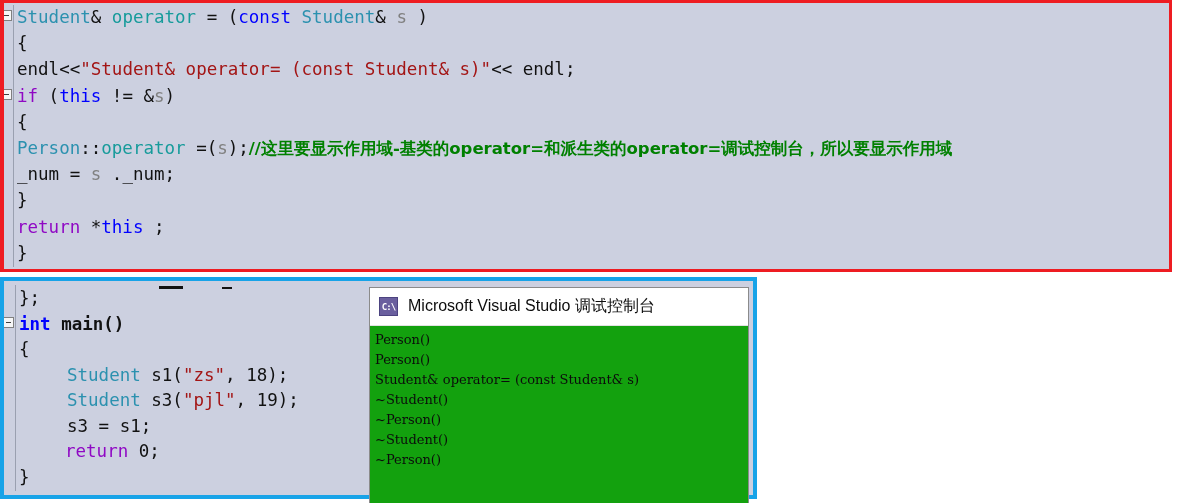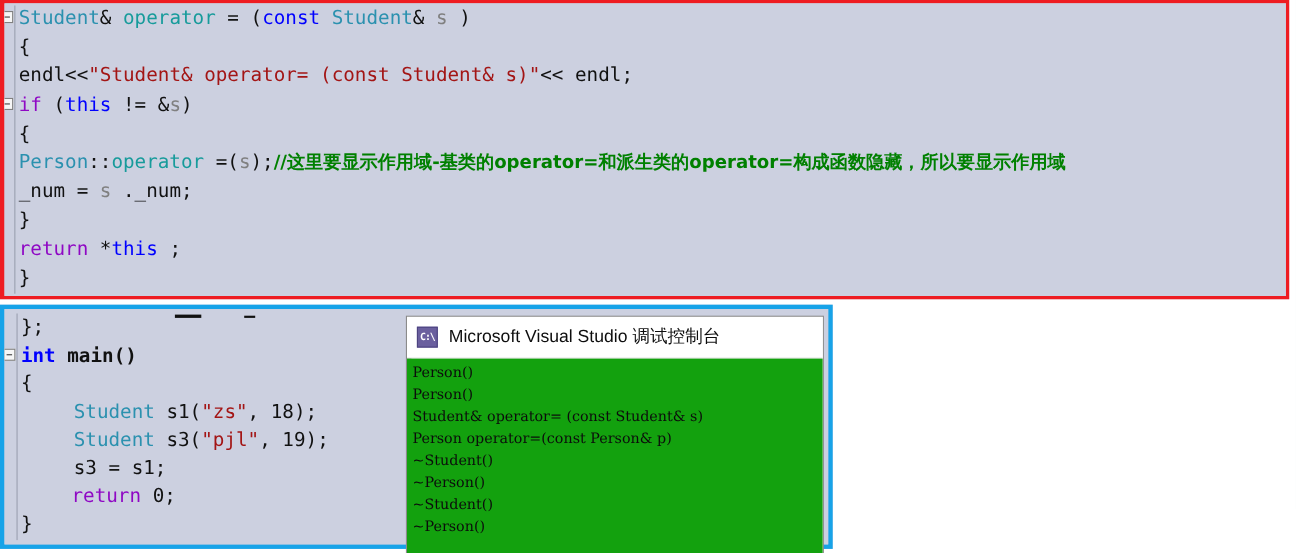--- a/index.html
+++ b/index.html
@@ -179,21 +179,21 @@
   <div class="code-area">
     <div class="guide-line" style="left:9px; top:2px; height:262px;"></div>
     <div id="top-lines">
         <div class="fold-box" style="left: -3px; top: 7px;"></div>
         <div class="code-line" style="left: 13px; top: 1px;"><span class="t-type">Student</span><span class="t-plain">&amp; </span><span class="t-func">operator</span><span class="t-plain"> = (</span><span class="t-kw">const</span><span class="t-plain"> </span><span class="t-type">Student</span><span class="t-plain">&amp; </span><span class="t-var">s</span><span class="t-plain"> )</span></div>
         <div class="code-line" style="left: 13px; top: 27.2px;"><span class="t-plain">{</span></div>
         <div class="code-line" style="left: 13px; top: 53.4px;"><span class="t-plain">endl</span><span class="t-plain">&lt;&lt;</span><span class="t-str">"Student&amp; operator= (const Student&amp; s)"</span><span class="t-plain">&lt;&lt; </span><span class="t-plain">endl</span><span class="t-plain">;</span></div>
         <div class="fold-box" style="left: -3px; top: 85.6px;"></div>
         <div class="code-line" style="left: 13px; top: 79.6px;"><span class="t-kw2">if</span><span class="t-plain"> (</span><span class="t-kw">this</span><span class="t-plain"> != &amp;</span><span class="t-var">s</span><span class="t-plain">)</span></div>
         <div class="code-line" style="left: 13px; top: 105.8px;"><span class="t-plain">{</span></div>
-        <div class="code-line" style="left: 13px; top: 132px;"><span class="t-type">Person</span><span class="t-plain">::</span><span class="t-func">operator</span><span class="t-plain"> =(</span><span class="t-var">s</span><span class="t-plain">);</span><span class="t-comment cjk">//这里要显示作用域-基类的operator=和派生类的operator=构成函数隐藏，所以要显示作用域</span></div>
+        <div class="code-line" style="left: 13px; top: 132px;"><span class="t-type">Person</span><span class="t-plain">::</span><span class="t-func">operator</span><span class="t-plain"> =(</span><span class="t-var">s</span><span class="t-plain">);</span><span class="t-comment cjk">//这里要显示作用域-基类的operator=和派生类的operator=调试控制台，所以要显示作用域</span></div>
         <div class="code-line" style="left: 13px; top: 158.2px;"><span class="t-plain">_num = </span><span class="t-var">s</span><span class="t-plain"> ._num;</span></div>
         <div class="code-line" style="left: 13px; top: 184.4px;"><span class="t-plain">}</span></div>
         <div class="code-line" style="left: 13px; top: 210.6px;"><span class="t-kw2">return</span><span class="t-plain"> *</span><span class="t-kw">this</span><span class="t-plain"> ;</span></div>
         <div class="code-line" style="left: 13px; top: 236.8px;"><span class="t-plain">}</span></div>
       </div>
   </div>
 </div>
 
 <div class="panel-bottom">
   <div class="code-area">
@@ -218,20 +218,19 @@
   <div class="console-title">
     <span class="console-icon">C:\</span>
     <span class="console-title-text">Microsoft Visual Studio 调试控制台</span>
   </div>
   <div class="console-scroll-left"></div>
   <div class="console-body">
     <div id="console-lines">
         <div class="console-line">Person()</div>
         <div class="console-line">Person()</div>
         <div class="console-line">Student&amp; operator= (const Student&amp; s)</div>
-        <div class="console-line">Person operator=(const Person&amp; p)</div>
         <div class="console-line">~Student()</div>
         <div class="console-line">~Person()</div>
         <div class="console-line">~Student()</div>
         <div class="console-line">~Person()</div>
       </div>
   </div>
 </div>
 
 </body></html>

